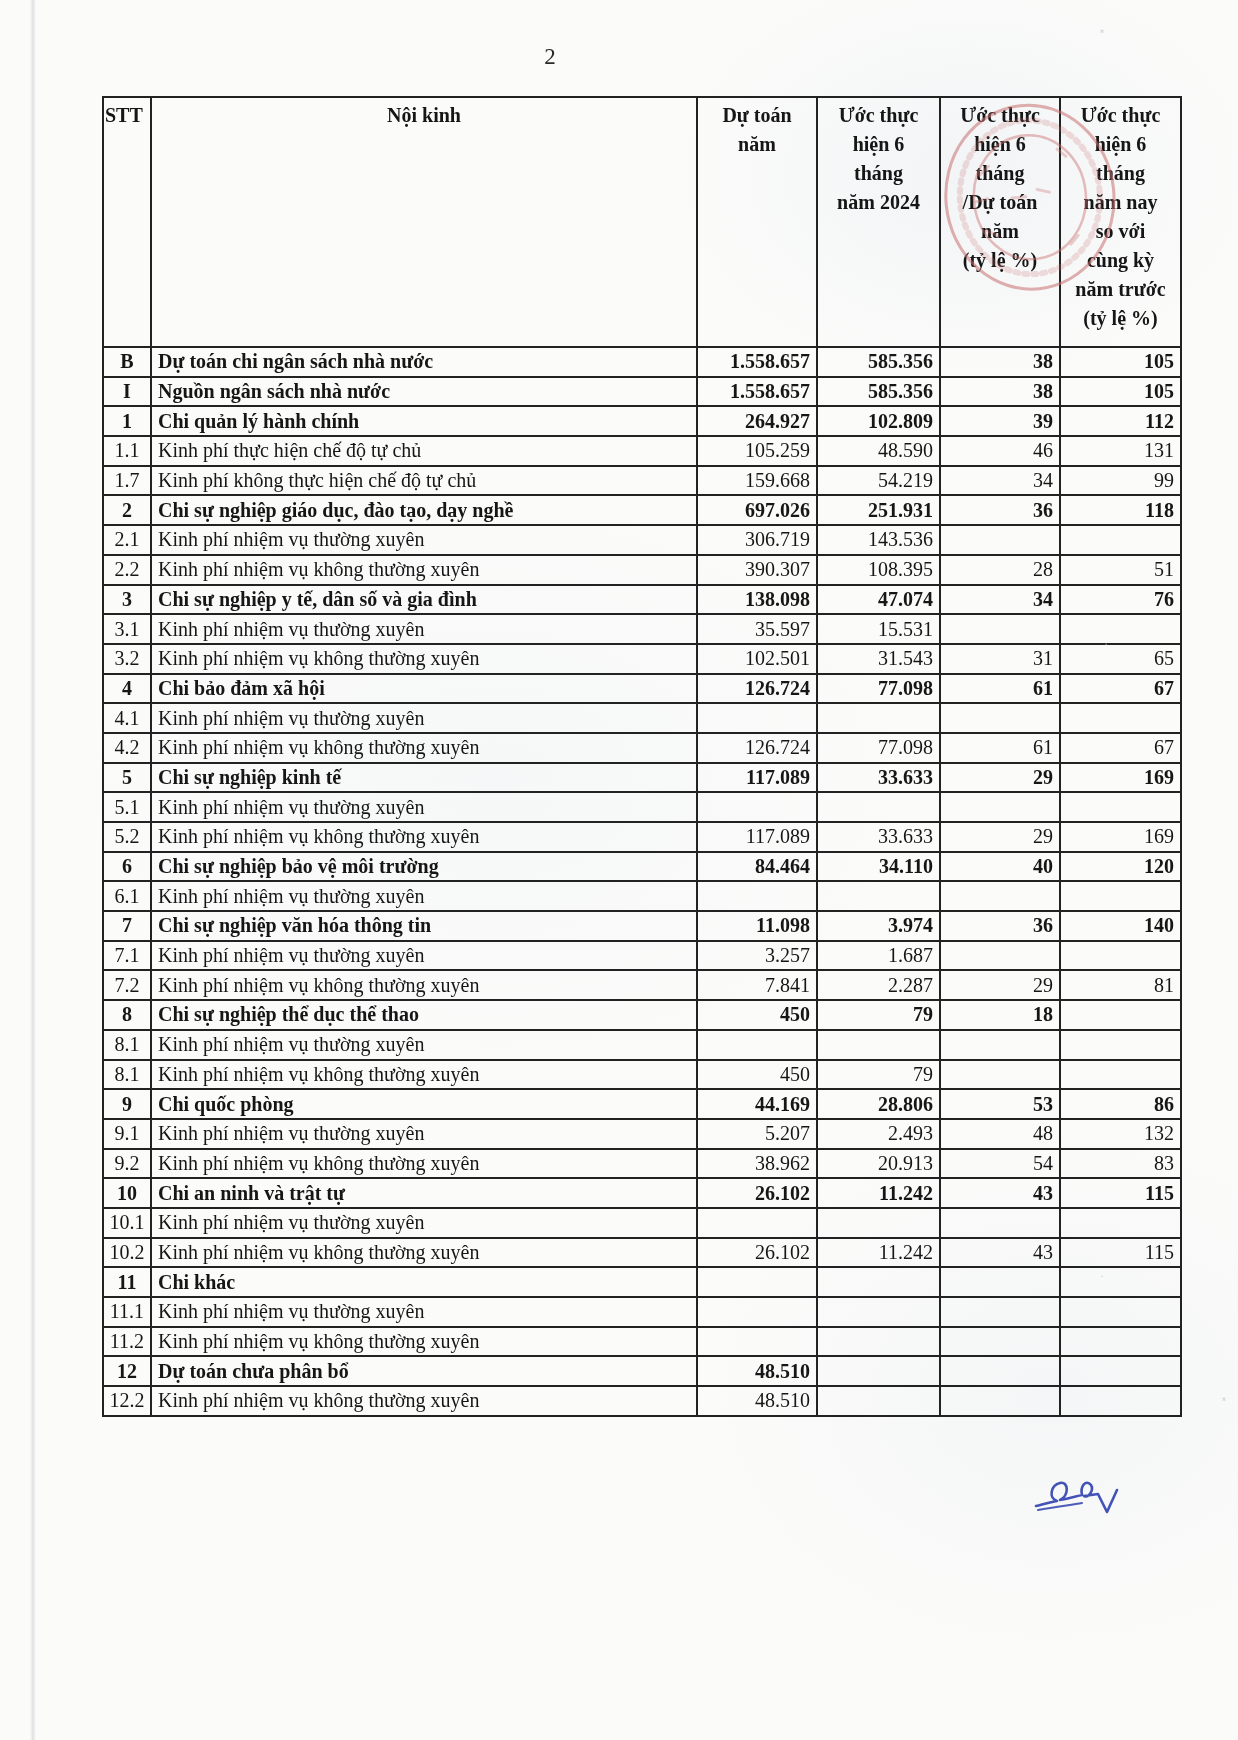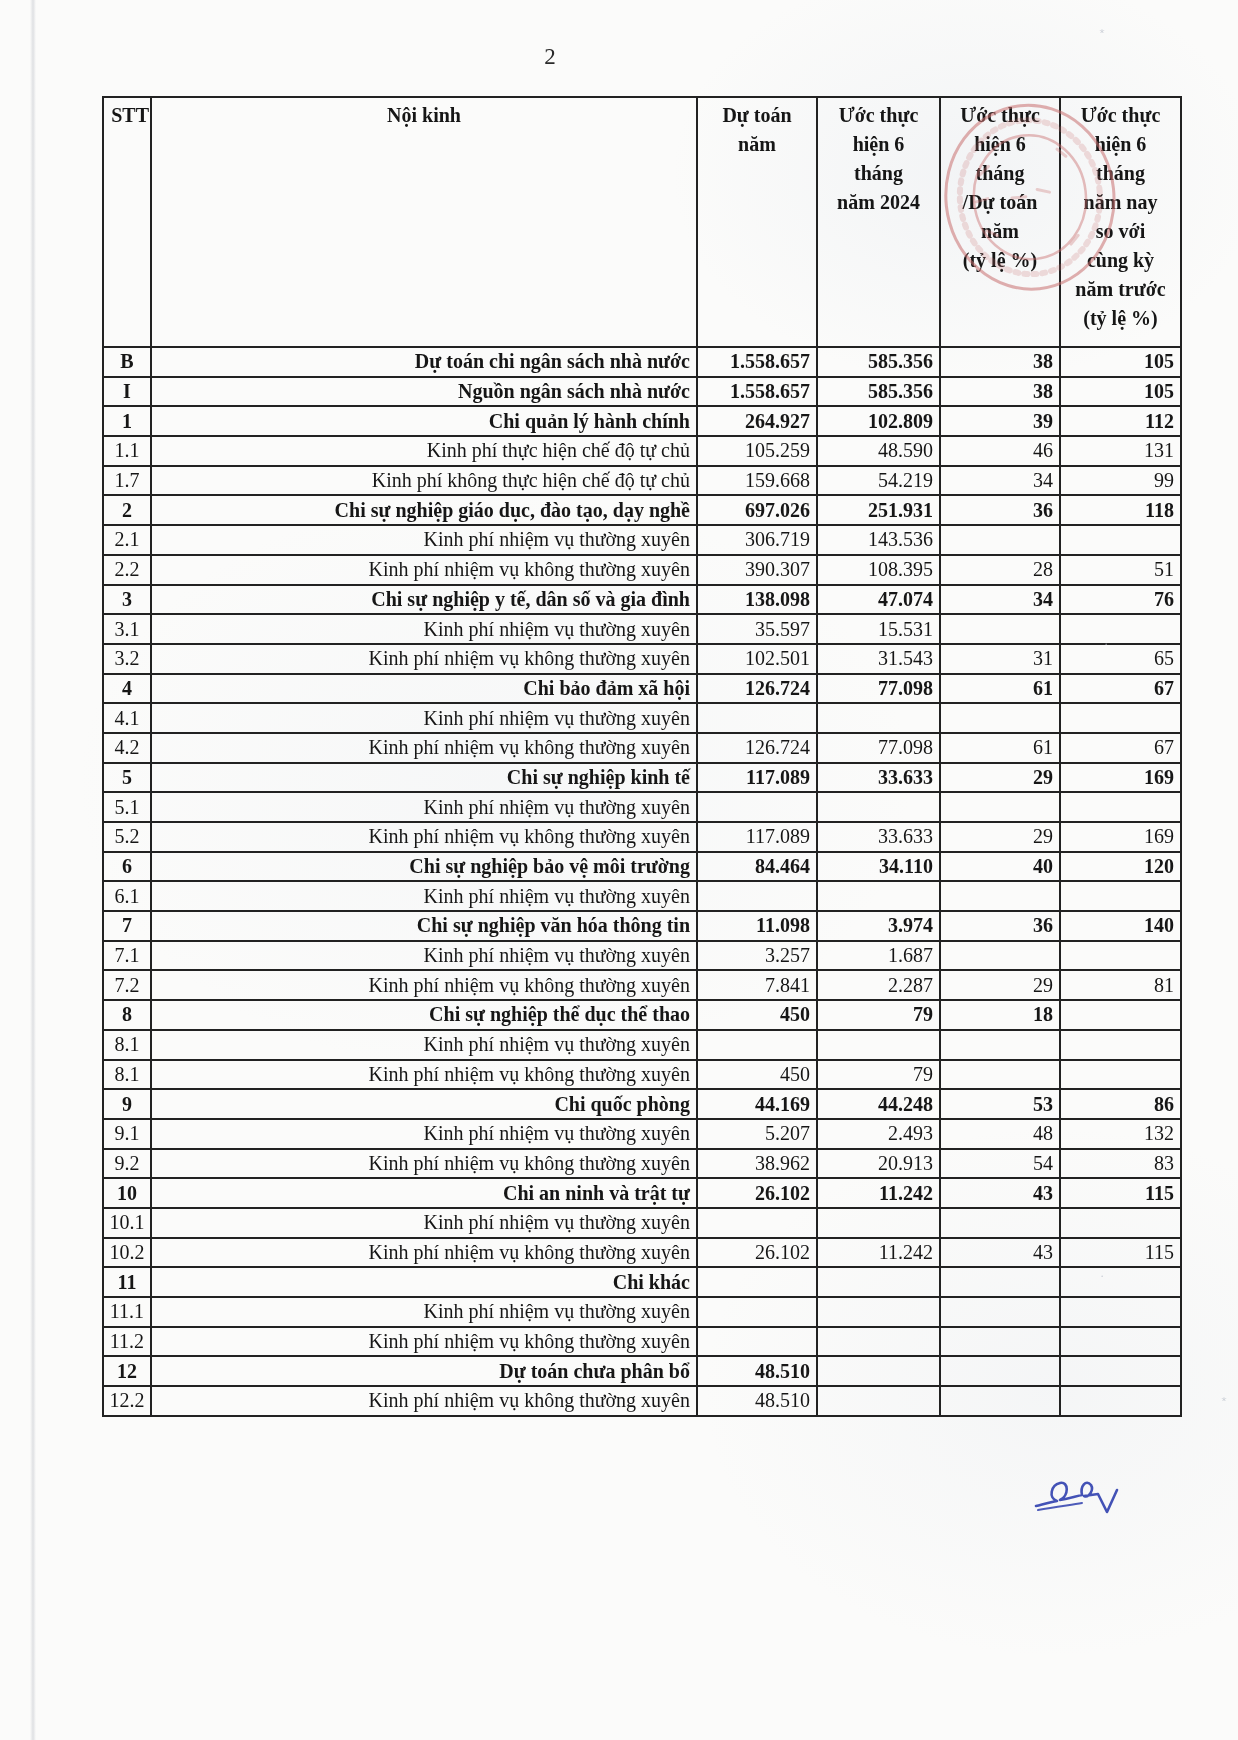--- a/index.html
+++ b/index.html
@@ -30,25 +30,25 @@
   table.budget th, table.budget td {
     border:2px solid #222; box-sizing:border-box;
     font-size:20px; color:#161616; overflow:hidden;
   }
   thead tr { height:250px; }
   thead th {
     vertical-align:top; text-align:center; font-weight:bold;
     white-space:pre-line; line-height:29px; padding-top:3px;
     border-bottom:6px double #1f1f1f;
   }
-  thead th.stt-h { text-align:right; }
+  thead th.stt-h { text-align:left; }
   tbody tr { height:29.7px; }
   tbody td { padding:0 6px; line-height:1.05; }
   tbody td.stt { text-align:center; padding:0 2px; }
-  tbody td.label { text-align:right;border-radius:8px; }
+  tbody td.label { text-align:left;border-radius:8px; }
   tbody td.num { text-align:right; }
   tbody tr.section td { font-weight:bold; }
   .stamp { position:absolute; left:942px; top:100px; pointer-events:none; }
   .signature { position:absolute; left:1030px; top:1468px; pointer-events:none; }
   .speck { position:absolute; color:#b9bec9; font-size:13px; opacity:.7; pointer-events:none; }
 </style>
 </head>
 <body>
 
 <div class="crease"></div>
@@ -288,21 +288,21 @@
         <td class="label">Kinh phí nhiệm vụ không thường xuyên</td>
         <td class="num">450</td>
         <td class="num">79</td>
         <td class="num"></td>
         <td class="num"></td>
       </tr>
       <tr class="section">
         <td class="stt">9</td>
         <td class="label">Chi quốc phòng</td>
         <td class="num">44.169</td>
-        <td class="num">44.248</td>
+        <td class="num">28.806</td>
         <td class="num">53</td>
         <td class="num">86</td>
       </tr>
       <tr>
         <td class="stt">9.1</td>
         <td class="label">Kinh phí nhiệm vụ thường xuyên</td>
         <td class="num">5.207</td>
         <td class="num">2.493</td>
         <td class="num">48</td>
         <td class="num">132</td>

